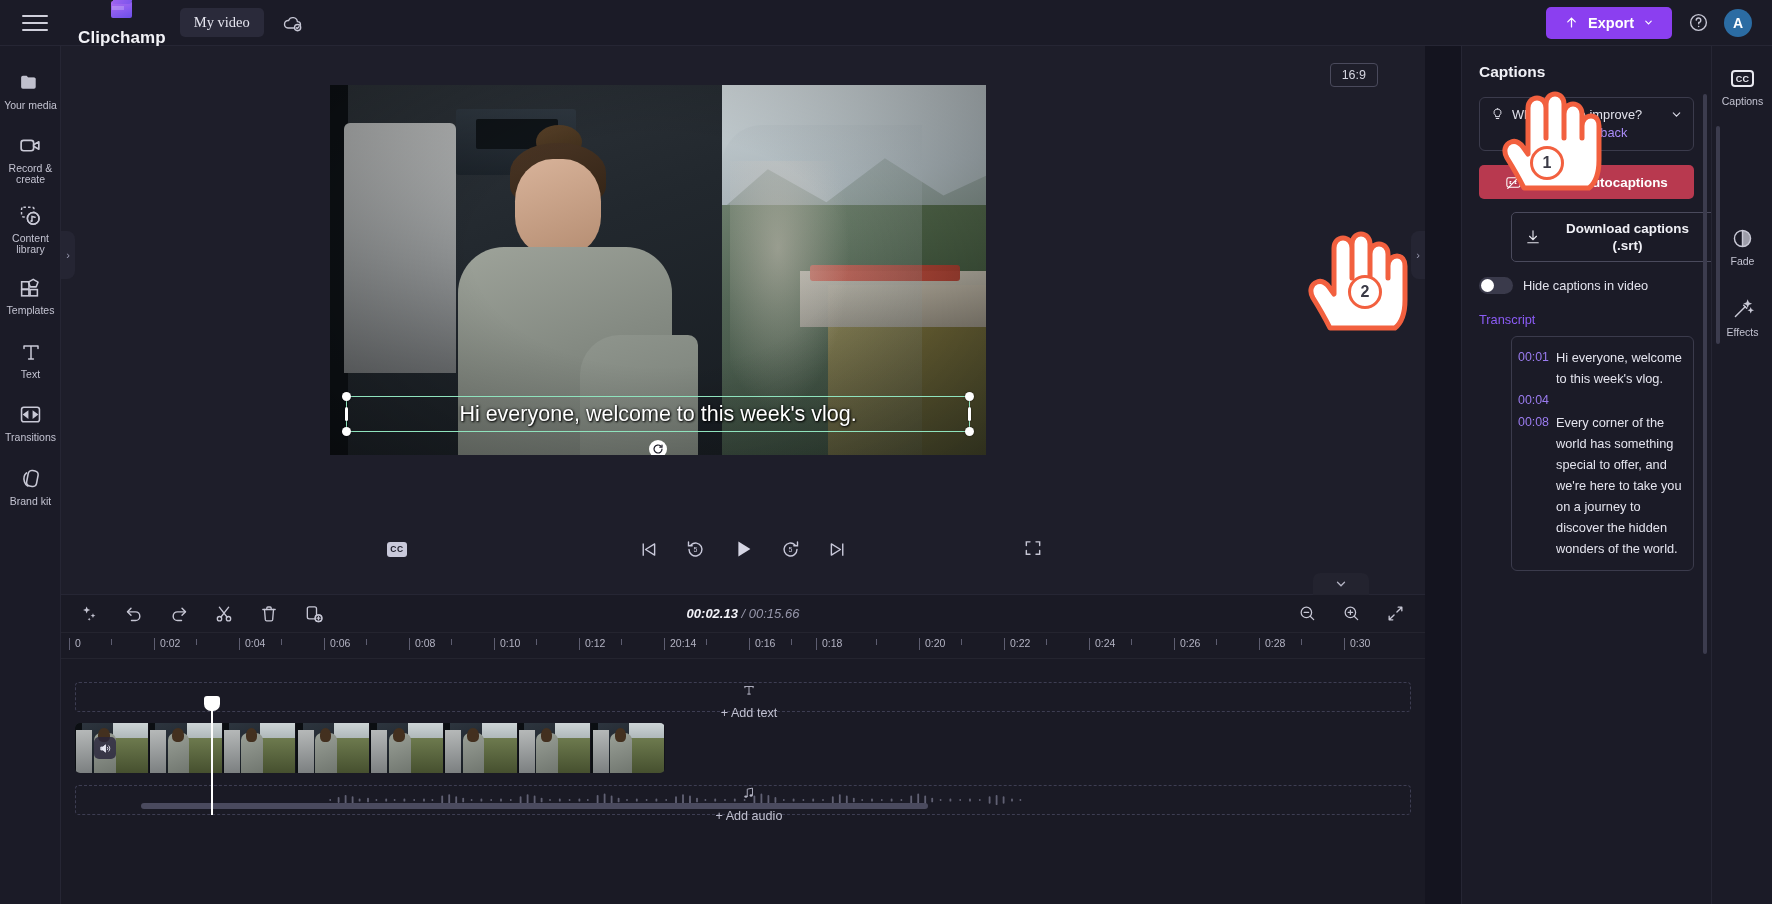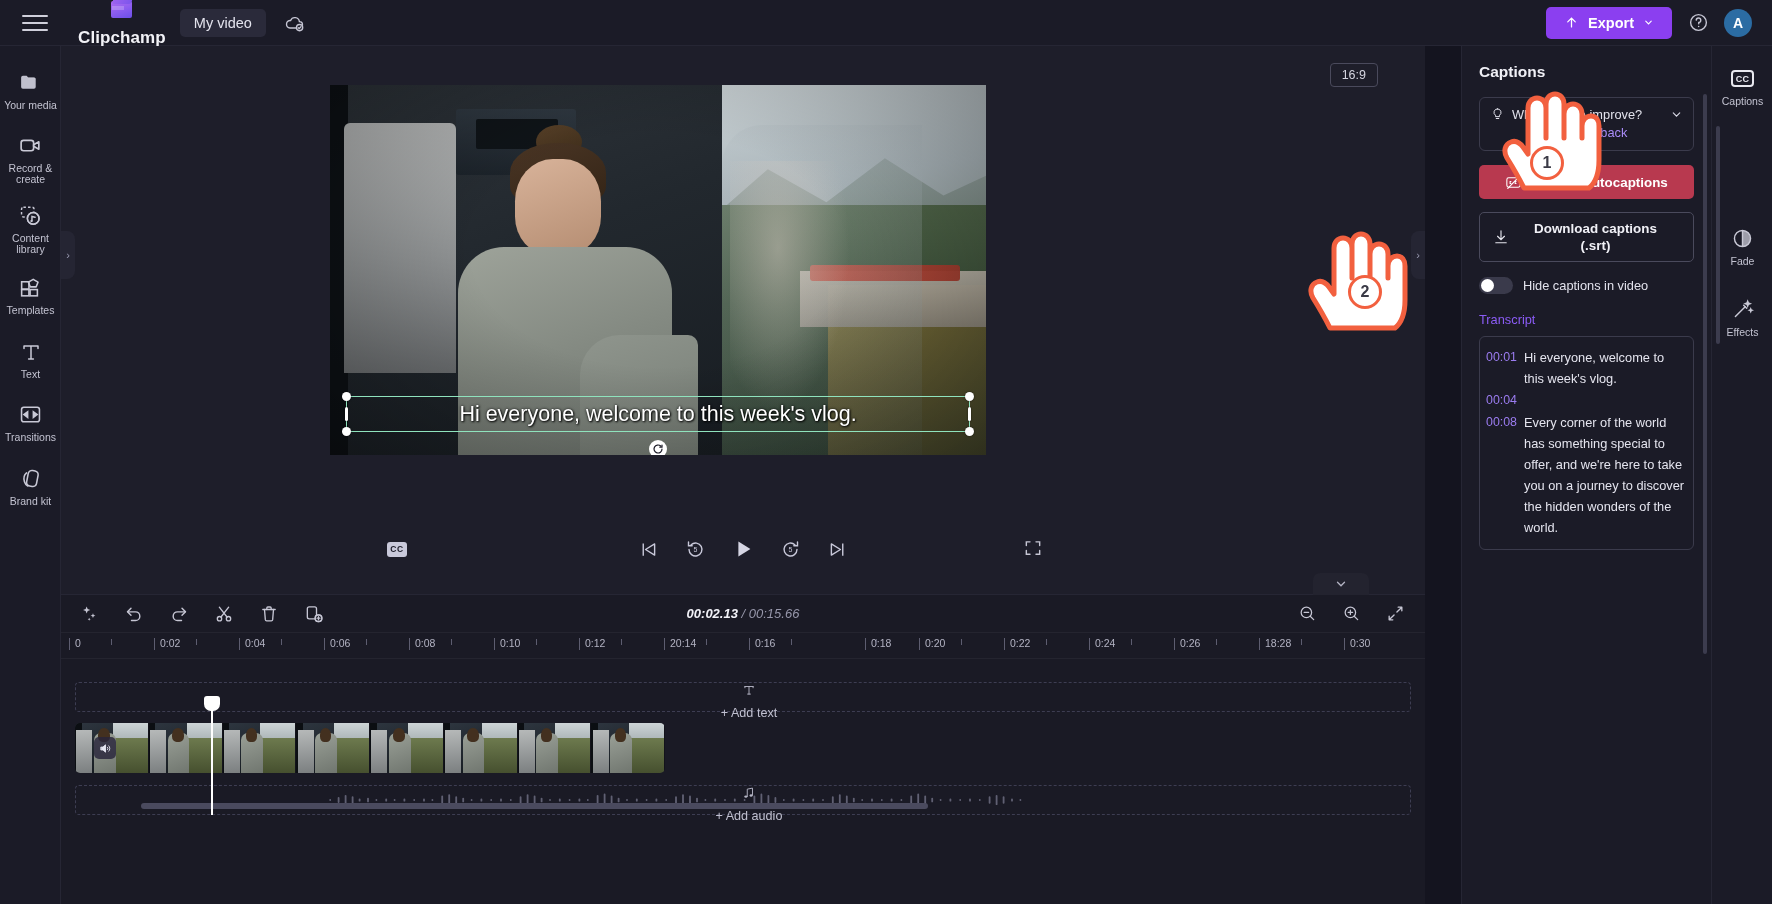--- a/index.html
+++ b/index.html
@@ -24,21 +24,21 @@
   .brand { display: flex; align-items: center; gap: 9px; margin-left: 30px; flex-direction: column; }
   .brand-logo { width: 24px; height: 22px; position: relative; }
   .brand-logo .s1 { position: absolute; left: 1px; top: 4px; width: 21px; height: 17px; border-radius: 2px;
     background: linear-gradient(160deg, #b06cf0 0%, #8a5cf0 55%, #6b4fe8 100%); }
   .brand-logo .s2 { position: absolute; left: 3px; top: 0px; width: 19px; height: 7px; border-radius: 2px;
     background: linear-gradient(100deg, #9d63ef, #7c55ec); transform: skewX(-16deg); }
   .brand-logo .s3 { position: absolute; left: 2px; top: 9px; width: 12px; height: 4px; background: rgba(255,255,255,.22); }
   .brand-name { font-size: 17px; font-weight: 600; letter-spacing: .1px; color: #f2f2f7; }
   .proj-chip {
     margin-left: 14px; padding: 6px 14px; border-radius: 5px; background: #2a2a3a;
-    font-size: 14.5px; color: #e4e4ee; cursor: pointer;
+    font-size: 14.5px; color: #e4e4ee; cursor: pointer; font-family: Liberation Serif, serif;
   }
   .cloud-ico { margin-left: 16px; width: 26px; height: 26px; color: #c6c6d4; display:flex; align-items:center; justify-content:center; }
   .topbar-right { margin-left: auto; display: flex; align-items: center; gap: 14px; padding-right: 20px; }
   .export-btn {
     display: flex; align-items: center; gap: 9px;
     background: #8b3ff0; color: #fff; border: none;
     padding: 0 18px; height: 32px; border-radius: 5px;
     font-size: 14.5px; font-weight: 600; cursor: pointer;
     font-family: "Liberation Sans", sans-serif;
   }
@@ -173,34 +173,34 @@
   .btn-red {
     width: 100%; height: 34px; background: #b8394f; border: none; border-radius: 5px;
     color: #fff; font-size: 13.4px; font-weight: 600; cursor: pointer;
     display: flex; align-items: center; justify-content: center; gap: 9px;
     font-family: "Liberation Sans", sans-serif; margin-bottom: 13px;
   }
   .btn-outline {
     width: 100%; min-height: 48px; background: transparent; border: 1px solid #4a4a5c; border-radius: 5px;
     color: #f0f0f6; font-size: 13.4px; font-weight: 600; cursor: pointer;
     display: flex; align-items: center; padding: 7px 12px;
-    font-family: "Liberation Sans", sans-serif; margin-bottom: 15px;
+    font-family: "Liberation Sans", sans-serif; margin-bottom: 15px; margin-left: 32px;
   }
   .btn-outline .lbl { flex: 1; text-align: center; line-height: 17px; }
   .toggle-row { display: flex; align-items: center; gap: 10px; margin-bottom: 18px; }
   .toggle {
     width: 34px; height: 17px; border-radius: 10px; background: #3a3a4b;
     position: relative; cursor: pointer; flex: none;
   }
   .toggle .knob { position: absolute; left: 2px; top: 2px; width: 13px; height: 13px; border-radius: 50%; background: #fff; }
   .toggle-lb { font-size: 12.8px; color: #e2e2ec; }
   .transcript-h { font-size: 12.8px; color: #8b5cf6; margin-bottom: 9px; }
   .transcript-box {
     border: 1px solid #3b3b4c; border-radius: 6px; padding: 10px 8px 10px 6px;
-    max-height: 356px; overflow: hidden;
+    max-height: 356px; overflow: hidden; margin-left: 32px;
   }
   .tr-row { display: flex; gap: 7px; margin-bottom: 1px; }
   .tr-time { color: #9b7cf0; font-size: 12.4px; flex: none; line-height: 21px; }
   .tr-text { color: #e4e4ee; font-size: 12.8px; line-height: 21px; }
 
   
   .rightrail {
     position: absolute; top: 46px; right: 0; width: 61px; height: 858px;
     background: #1b1b27; border-left: 1px solid #262634; padding-top: 12px;
   }
@@ -704,31 +704,31 @@
       <span class="tick" style="left:354px">0:08</span>
       <span class="tick minor" style="left:396px"></span>
       <span class="tick" style="left:439px">0:10</span>
       <span class="tick minor" style="left:481px"></span>
       <span class="tick" style="left:524px">0:12</span>
       <span class="tick minor" style="left:566px"></span>
       <span class="tick" style="left:609px">20:14</span>
       <span class="tick minor" style="left:651px"></span>
       <span class="tick" style="left:694px">0:16</span>
       <span class="tick minor" style="left:736px"></span>
-      <span class="tick" style="left:810px">0:18</span>
+      <span class="tick" style="left:761px">0:18</span>
       <span class="tick minor" style="left:821px"></span>
       <span class="tick" style="left:864px">0:20</span>
       <span class="tick minor" style="left:906px"></span>
       <span class="tick" style="left:949px">0:22</span>
       <span class="tick minor" style="left:991px"></span>
       <span class="tick" style="left:1034px">0:24</span>
       <span class="tick minor" style="left:1076px"></span>
       <span class="tick" style="left:1119px">0:26</span>
       <span class="tick minor" style="left:1161px"></span>
-      <span class="tick" style="left:1204px">18:28</span>
+      <span class="tick" style="left:1204px">0:28</span>
       <span class="tick minor" style="left:1246px"></span>
       <span class="tick" style="left:1289px">0:30</span>
     </div>
 
     <div class="tracks">
 
       <div class="track-dash">
         <span class="ic">
           <svg width="14" height="14" viewBox="0 0 24 24" fill="none" stroke="currentColor" stroke-width="1.6" stroke-linecap="round">
               <path d="M5 6h14M12 6v13M9.6 19h4.8M5 6v2.2M19 6v2.2"></path>

